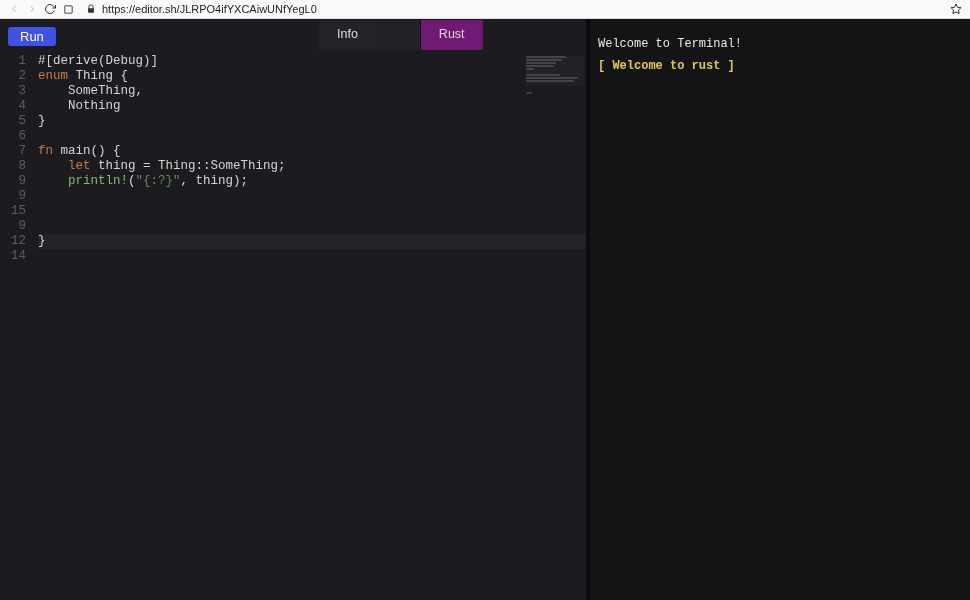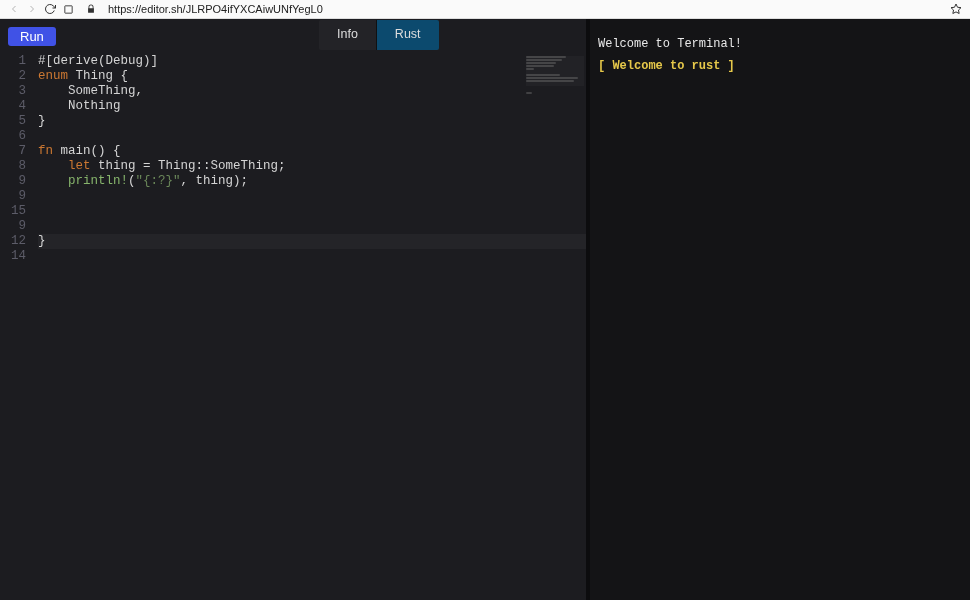--- a/index.html
+++ b/index.html
@@ -8,42 +8,42 @@
 
   
   .browser-bar {
     height: 19px; width: 100%;
     background: #fafafa; border-bottom: 1px solid #ddd;
     display: flex; align-items: center; gap: 6px;
     padding: 0 8px; font-size: 10px; color: #444;
   }
   .bb-icon { width: 12px; height: 12px; display: inline-flex; align-items: center; justify-content: center; }
   .bb-icon.disabled { opacity: .35; }
-  .url-area { flex: 1; display: flex; align-items: center; gap: 12px; margin-left: 6px; }
+  .url-area { flex: 1; display: flex; align-items: center; gap: 6px; margin-left: 6px; }
   .lock { width: 10px; height: 10px; }
   .url-text { font-size: 11px; color: #222; white-space: nowrap; overflow: hidden; text-overflow: ellipsis; }
   .star { margin-left: auto; }
 
   
   .app { position: relative; width: 100%; height: 581px; display: flex; }
 
   
   .editor-col { width: 586px; height: 100%; position: relative; background: #1c1c20; }
   
   .editor-top { position: absolute; top: 0; left: 0; right: 0; height: 33px; display: flex; align-items: center; }
   .run-btn {
     margin-left: 8px; margin-top: 2px;
     background: #4052e6; color: #fff;
     border: none; border-radius: 3px;
     font-size: 13px; padding: 2px 12px; cursor: pointer;
   }
-  .tabs { position: absolute; left: 319px; top: 1px; height: 30px; display: flex; background: #222226; border-radius: 2px; overflow: hidden; }
+  .tabs { position: absolute; left: 319px; top: 1px; height: 30px; display: flex; background: #222226; border-radius: 2px; overflow: hidden; gap: 44px; }
   .tab { padding: 7px 18px; font-size: 12.5px; color: #ddd; cursor: pointer; background: #232327; }
   .tab + .tab { border-left: 1px solid #111; }
-  .tab.active { background: #0c4a6e; }
+  .tab.active { background: #701a75; }
 
   
   .code-wrap { position: absolute; top: 35px; left: 0; right: 0; bottom: 0; display: flex; font-family: Menlo, Consolas, "Courier New", monospace; font-size: 12.5px; line-height: 15px; }
   .gutter { width: 38px; text-align: right; padding-right: 12px; color: #5c5c68; user-select: none; }
   .gutter div { height: 15px; }
   .code { flex: 1; white-space: pre; color: #d4d4d4; }
   .code .ln { height: 15px; display: block; }
   .code .cur { background: rgba(255,255,255,0.04); }
   .c-kw { color: #cc7832; }
   .c-mac { color: #87b56c; }

